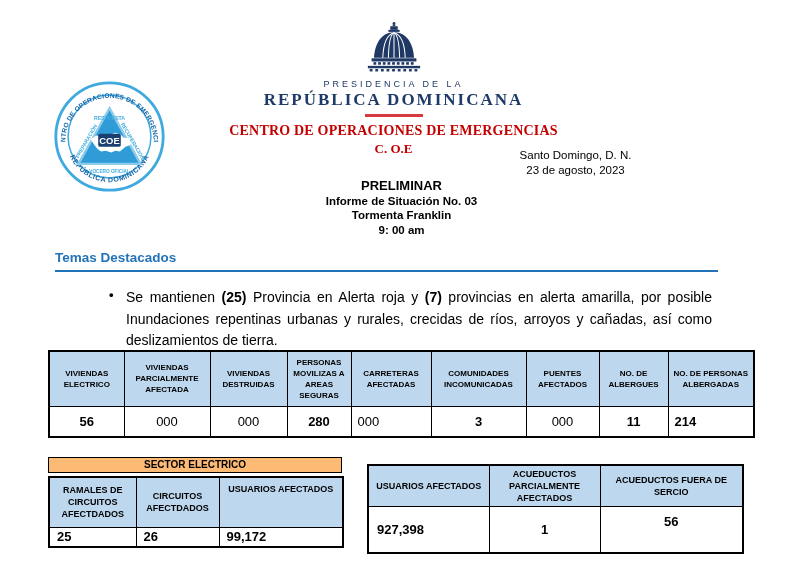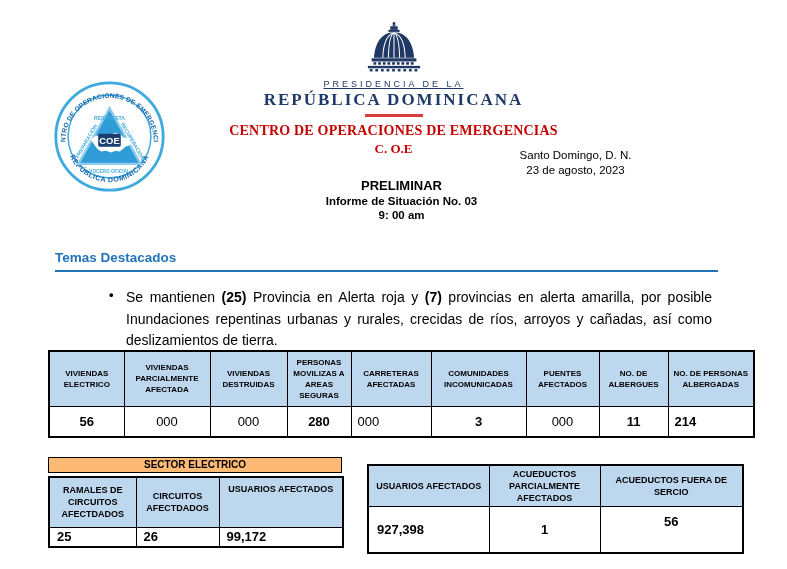--- a/index.html
+++ b/index.html
@@ -7,21 +7,21 @@
   body { font-family:"Liberation Sans", sans-serif; color:#000; }
   .page {
     position:relative; width:787px; height:569px; background:#fff;
     overflow:hidden; margin:0 auto;
   }
 
   
   .masthead { position:absolute; left:0; right:0; top:20px; text-align:center; }
   .dome { display:block; margin:0 auto; }
   .presidencia {
-    margin-top:2px; font-size:9px; letter-spacing:3px; color:#1F3864; font-weight:500;text-decoration:underline;
+    margin-top:2px; font-size:9px; letter-spacing:3px; color:#1F3864; font-weight:500;
   }
   .republica {
     font-family:"Liberation Serif", serif; font-size:17px; letter-spacing:2px;
     color:#1E3A68; font-weight:600; margin-top:1px;
   }
   .red-rule { width:58px; height:3px; background:#D93A3E; margin:4px auto 6px auto; }
   .org-title {
     font-family:"Liberation Serif", serif; font-weight:bold; font-size:14px;
     color:#C40000; letter-spacing:0.2px;
   }
@@ -170,20 +170,21 @@
   </div>
 
   <div class="dateblock">
     <div>Santo Domingo, D. N.</div>
     <div>23 de agosto, 2023</div>
   </div>
 
   <div class="prelim">
     <div class="l1">PRELIMINAR</div>
     <div class="l2">Informe de Situación No. 03</div>
+    <div class="l3">Tormenta Franklin</div>
     <div class="l4">9: 00 am</div>
   </div>
 
   <div class="section-title">Temas Destacados</div>
   <div class="section-rule"></div>
   <div class="bullet-dot">•</div>
   <div class="bullet-text"><span>Se mantienen </span><span class="b">(25)</span><span> Provincia en Alerta  roja y  </span><span class="b">(7)</span><span> provincias en alerta amarilla, por posible Inundaciones repentinas urbanas y rurales, crecidas de ríos, arroyos y cañadas, así como deslizamientos de  tierra.</span></div>
 
   <table class="impact">
     <colgroup>

